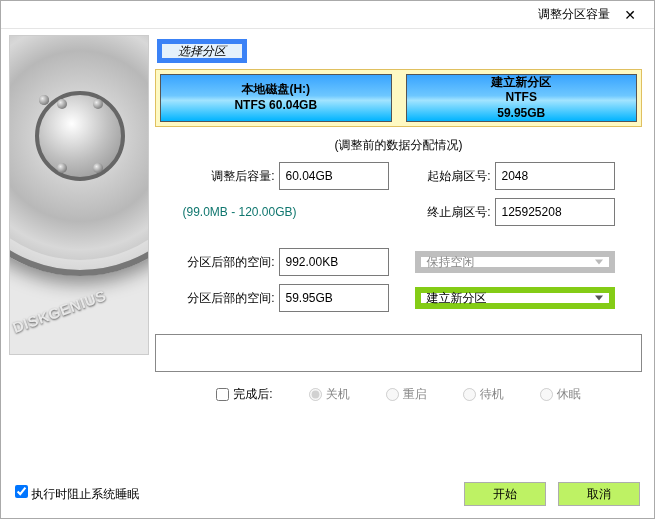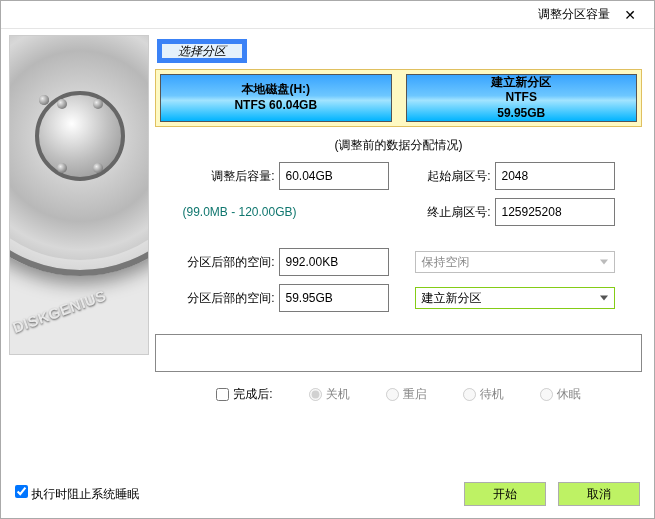--- a/index.html
+++ b/index.html
@@ -157,21 +157,21 @@
     font-size: 12px;
     width: 100%;
   }
   .range {
     grid-column: 1 / 3;
     font-size: 12px;
     color: #0f766e;
   }
   .combo {
     height: 22px;
-    border: 1px solid #84cc16;
+    border: 6px solid #84cc16;
     padding: 0 22px 0 6px;
     display: flex;
     align-items: center;
     position: relative;
     background: #fff;
     font-size: 12px;
     cursor: pointer;
   }
   .combo.disabled { color: #888; background: #fff; border-color:#bfbfbf; cursor: default;}
   .combo::after {

